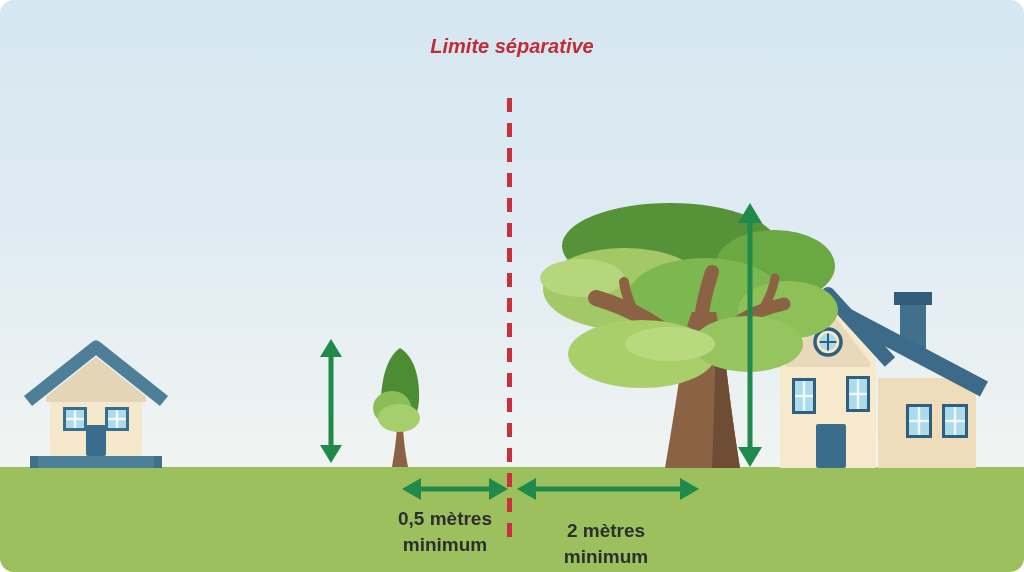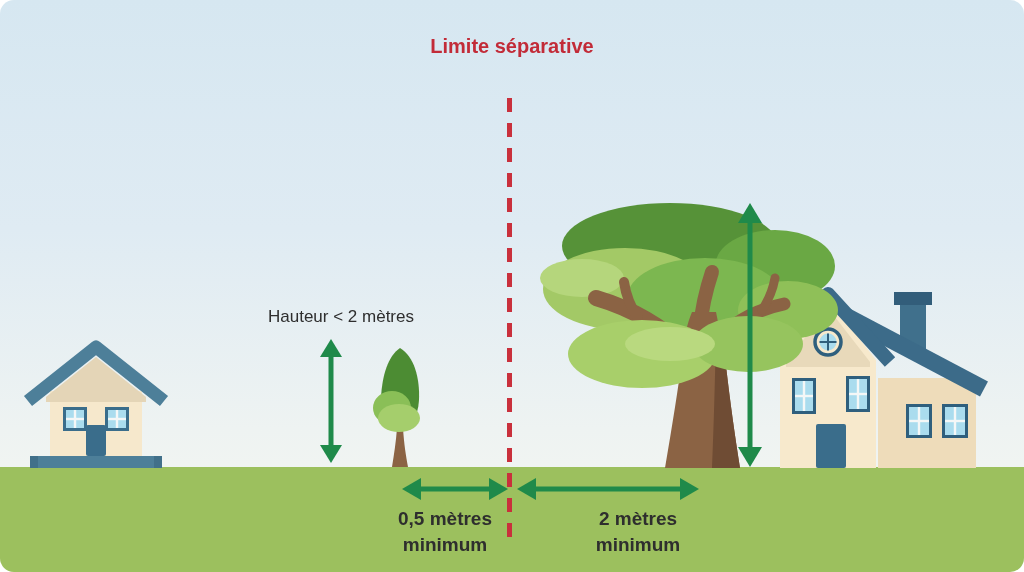--- a/index.html
+++ b/index.html
@@ -12,21 +12,21 @@
     font-family:"Liberation Sans",sans-serif;
     background:linear-gradient(180deg,#d6e7f1 0%,#dfebf3 40%,#eef3f2 75%,#f6f7f2 100%);
   }
   .grass{
     position:absolute;left:0;right:0;bottom:0;height:105px;
     background:#9cc05e;z-index:1;
   }
   .title{
     position:absolute;left:512px;top:33px;transform:translateX(-50%);
     text-align:center;color:#c22b38;font-weight:bold;font-size:20px;
-    line-height:27px;white-space:nowrap;z-index:7;
+    line-height:27px;white-space:nowrap;z-index:7;font-style:italic;
   }
   .boundary{
     position:absolute;left:507px;top:98px;width:5px;height:450px;z-index:4;
     background-image:repeating-linear-gradient(to bottom,#c9303c 0px,#c9303c 14px,rgba(0,0,0,0) 14px,rgba(0,0,0,0) 25px);
   }
   .label{
     position:absolute;transform:translateX(-50%);
     color:#2e2e2e;text-align:center;white-space:nowrap;z-index:7;
   }
   .label-height{font-size:17px;font-weight:400;}
@@ -175,26 +175,25 @@
   </div>
 
   <div class="sprite z6" style="left:515px;top:473px;">
     <svg width="186" height="32" viewBox="0 0 186 32">
       <line x1="15" y1="16" x2="171" y2="16" stroke="#1f8a4a" stroke-width="5"></line>
       <polygon points="2,16 21,5 21,27" fill="#1f8a4a"></polygon>
       <polygon points="184,16 165,5 165,27" fill="#1f8a4a"></polygon>
     </svg>
   </div>
 
-  <div class="label label-height" style="left:341px;top:307px;">Hauteur &lt; 2 mètres</div>
 
 
   <div class="label label-dist" style="left:445px;top:506px;">
     <div>0,5 mètres</div>
     <div>minimum</div>
   </div>
 
-  <div class="label label-dist" style="left:606px;top:506px;margin-left:32px;">
+  <div class="label label-dist" style="left:606px;top:518px;">
     <div>2 mètres</div>
     <div>minimum</div>
   </div>
 
 </div>
 
 </body></html>

